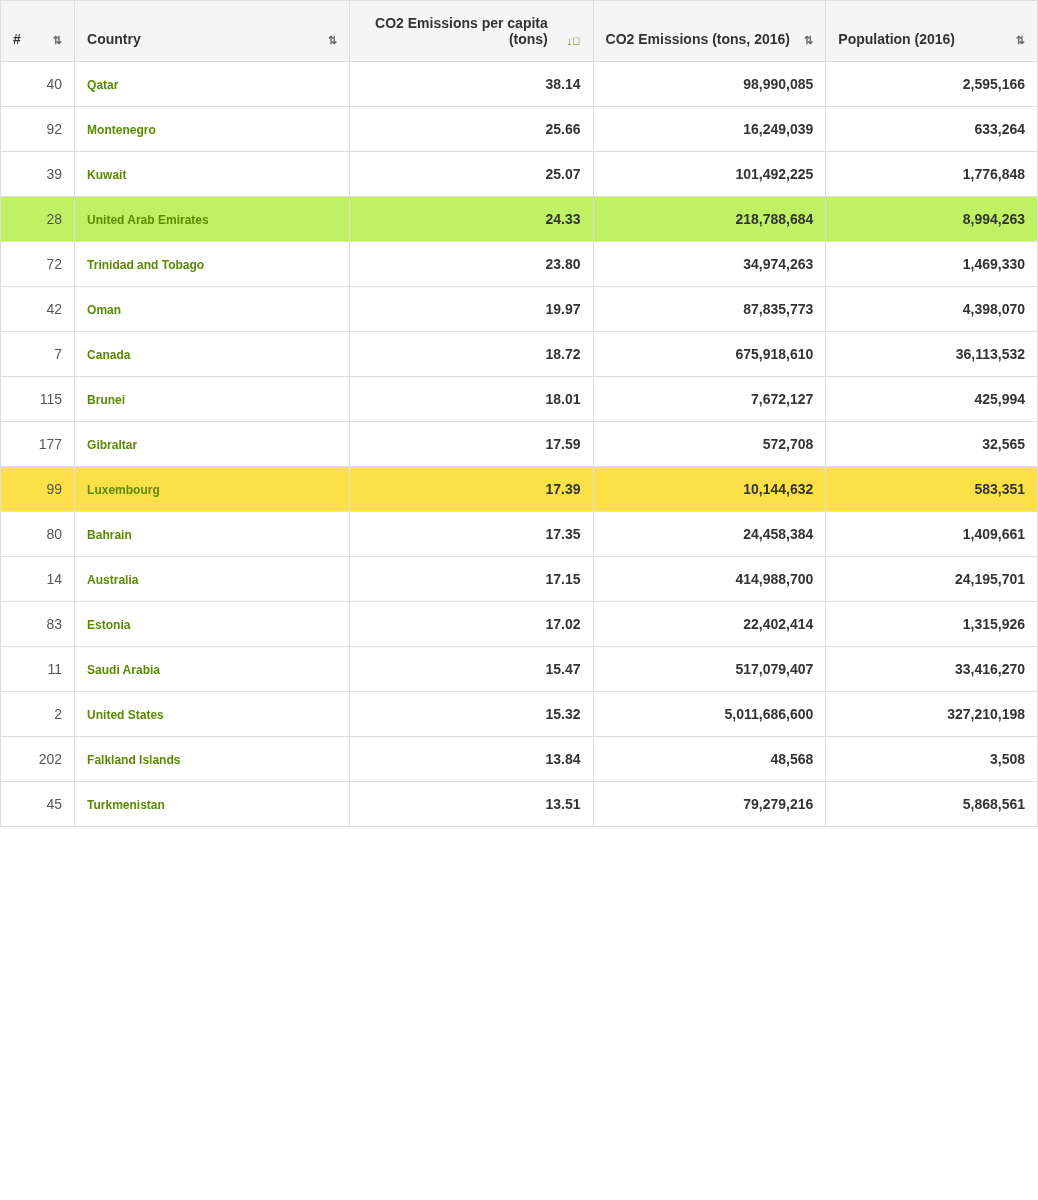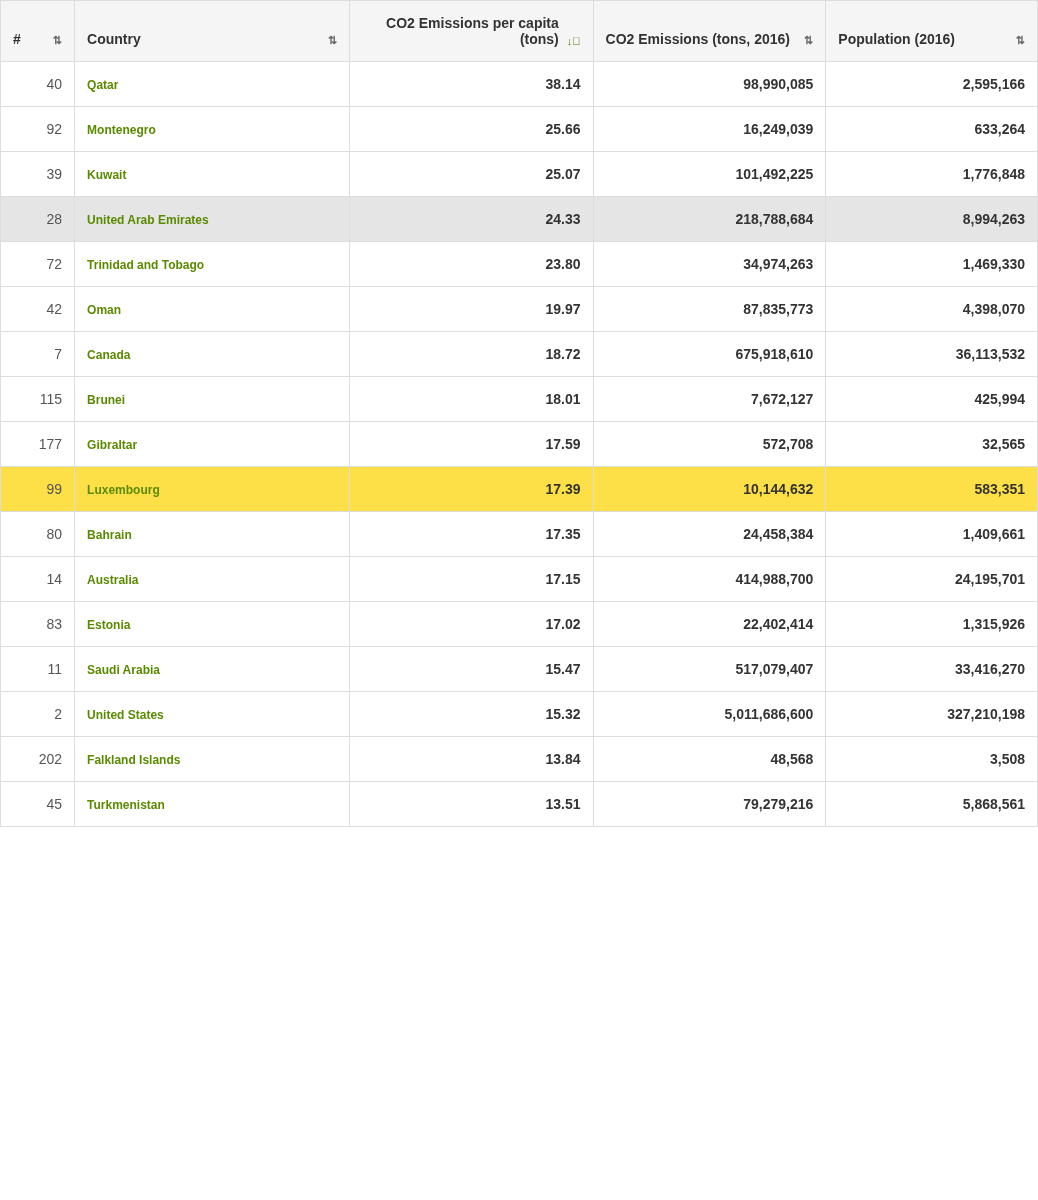--- a/index.html
+++ b/index.html
@@ -86,21 +86,21 @@
     .sort-icon-active {
       color: #4a7c00;
     }
     .th-inner {
       display: flex;
       align-items: flex-end;
       justify-content: space-between;
     }
     th.co2-per-capita-col .th-inner {
       justify-content: flex-end;
-      gap: 4px;
+      gap: 15px;
     }
   </style>
 </head>
 <body>
 
 <div class="table-container">
   <table>
     <thead>
       <tr>
         <th class="num-col">
@@ -150,21 +150,21 @@
           <td class="value-cell">16,249,039</td>
           <td class="value-cell">633,264</td>
         </tr>
         <tr style="background: rgb(255, 255, 255);">
           <td class="num-cell">39</td>
           <td class="country-cell"><a href="#">Kuwait</a></td>
           <td class="value-cell">25.07</td>
           <td class="value-cell">101,492,225</td>
           <td class="value-cell">1,776,848</td>
         </tr>
-        <tr style="background: #e5e5e5;">
+        <tr style="background: #bef264;">
           <td class="num-cell">28</td>
           <td class="country-cell"><a href="#">United Arab Emirates</a></td>
           <td class="value-cell">24.33</td>
           <td class="value-cell">218,788,684</td>
           <td class="value-cell">8,994,263</td>
         </tr>
         <tr style="background: rgb(255, 255, 255);">
           <td class="num-cell">72</td>
           <td class="country-cell"><a href="#">Trinidad and Tobago</a></td>
           <td class="value-cell">23.80</td>

